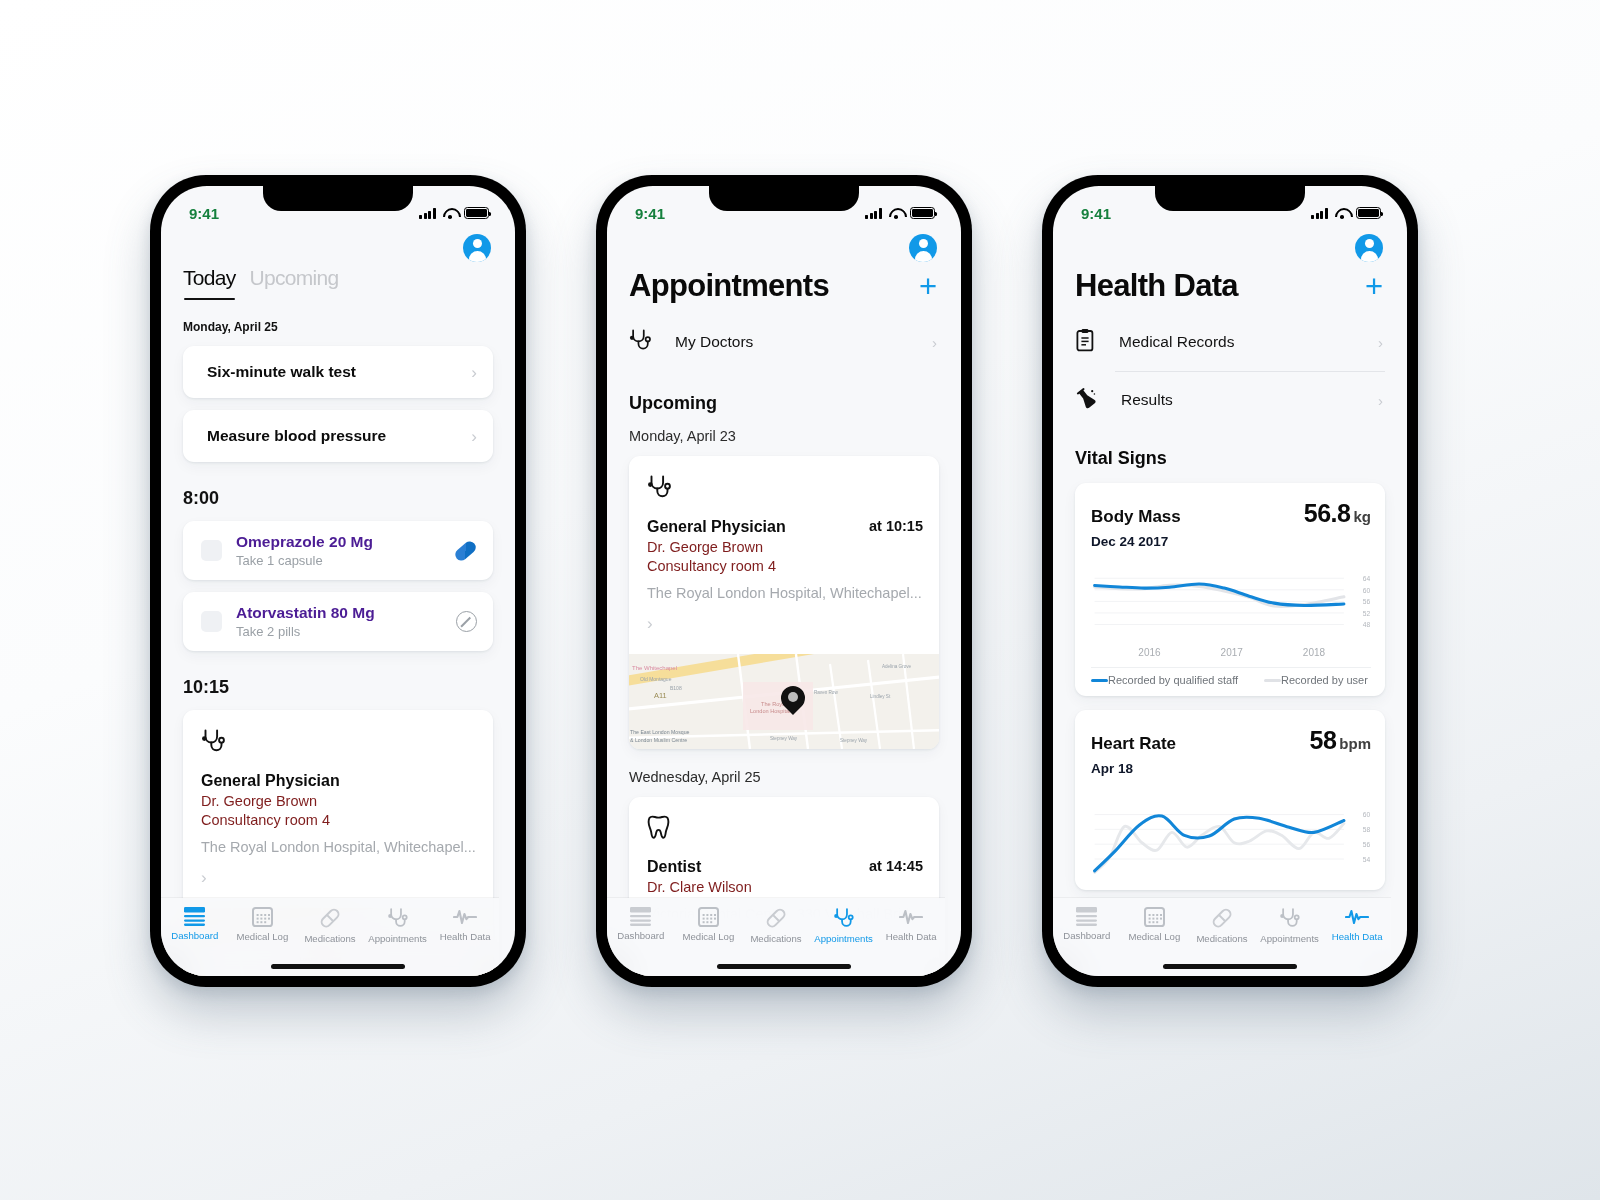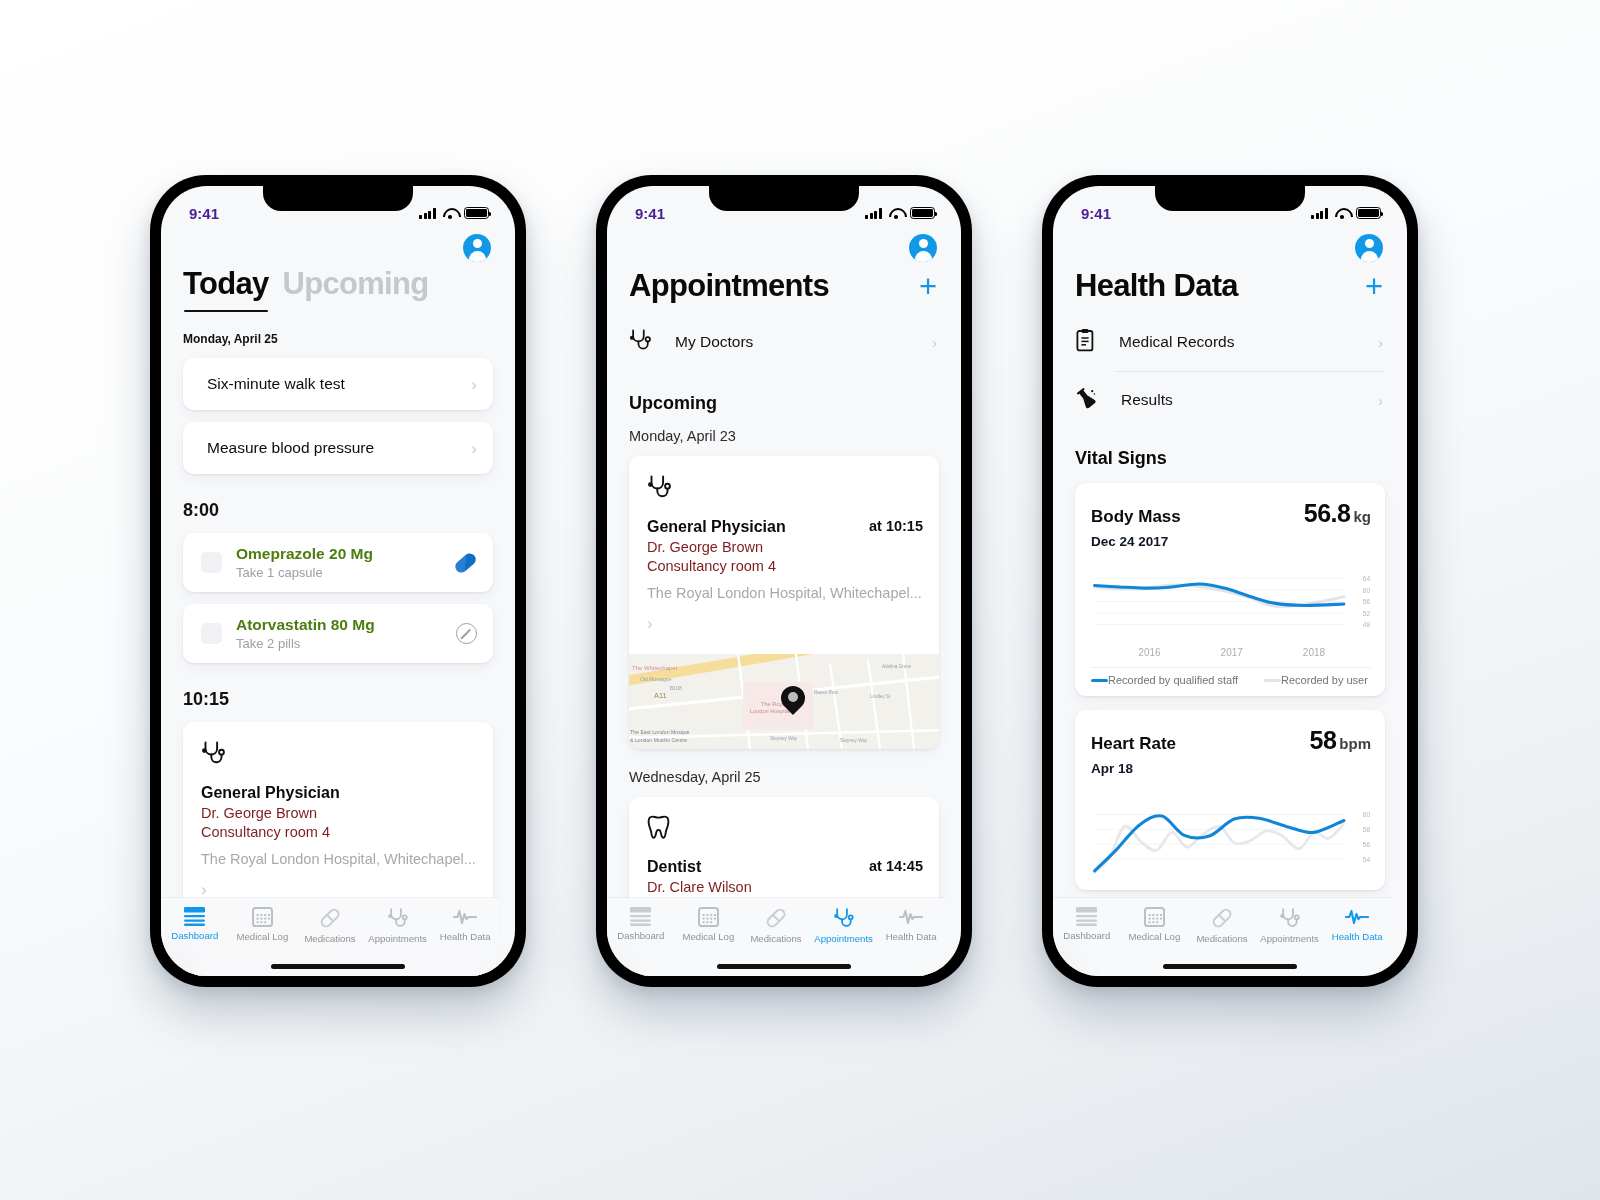--- a/index.html
+++ b/index.html
@@ -52,21 +52,21 @@
     z-index: 41;
   }
 
   
   .status {
     height: 44px;
     display: flex; align-items: center;
     justify-content: space-between;
     padding: 10px 26px 0 28px;
     font-size: 15px; font-weight: bold;
-    color: #4c1d95;
+    color: #15803d;
     position: relative; z-index: 30;
   }
   .status-right { display: flex; align-items: flex-end; gap: 6px; }
   .bars { display: flex; align-items: flex-end; gap: 1.6px; height: 11px; }
   .bars i { width: 3px; background: #000; border-radius: .7px; display: block; }
   .bars i:nth-child(1){height:4px} .bars i:nth-child(2){height:6px}
   .bars i:nth-child(3){height:8.5px} .bars i:nth-child(4){height:11px}
   .wifi { width: 16px; height: 12px; position: relative; }
   .wifi::before {
     content:""; position:absolute; left:1px; top:1px;
@@ -97,49 +97,49 @@
   .avatar::after { content:""; position:absolute; left:5.5px; top:16.5px;
     width:17px; height:13px; border-radius:8.5px 8.5px 0 0; background:#fff; }
 
   .title-row { display:flex; align-items:center; justify-content:space-between;
                padding: 6px 24px 0 22px; }
   h1 { font-size: 31px; font-weight: bold; letter-spacing:-.7px; color:#0a0a0a; }
   .plus { font-size: 31px; color:#1199e8; font-weight: 400; line-height:1; cursor:pointer; }
 
   
   .segtabs { display:flex; align-items:baseline; gap: 14px; padding: 4px 22px 0; }
-  .segtab { font-size: 31px; font-weight: bold; letter-spacing:-.7px; color:#c5c7cb; }
+  .segtab { font-size: 21px; font-weight: normal; letter-spacing:-.7px; color:#c5c7cb; }
   .segtab.on { color:#0a0a0a; position:relative; }
   .segtab.on::after {
     content:""; position:absolute; left:1px; right:1px; bottom:-10px;
     height: 2.5px; background:#111; border-radius:2px;
   }
 
   .daylabel { font-size: 12px; font-weight: bold; color:#111; padding: 30px 22px 0; }
   .timelabel { font-size: 18px; font-weight: bold; color:#111; padding: 26px 22px 0; }
   .subdate { font-size: 14.5px; color:#2b2b2b; padding: 14px 22px 0; }
   .sechead { font-size: 18px; font-weight: bold; color:#0a0a0a; padding: 22px 22px 0; }
 
   .card {
     background:#fff; border-radius: 11px; margin: 12px 22px 0;
     box-shadow: 0 1px 2.5px rgba(30,50,70,.09), 0 5px 14px rgba(30,50,70,.045);
   }
   .task {
     display:flex; align-items:center; justify-content:space-between;
     padding: 17px 16px 17px 24px;
   }
-  .task-t { font-size: 15.5px; font-weight:normal; color:#0c0c0c; }
+  .task-t { font-size: 15.5px; font-weight:bold; color:#0c0c0c; }
 
   .chev { color:#c9ccd1; font-size:17px; line-height:1; font-weight:400; }
   .chev-sm { color:#c9ccd1; font-size:15px; line-height:1; }
 
   .med { display:flex; align-items:center; padding: 12px 16px 12px 18px; gap: 14px; }
   .cbox { width: 21px; height: 21px; border-radius: 5px; background:#eff1f4; flex:none; }
   .med-txt { flex:1; }
-  .med-n { font-size: 15.5px; font-weight:bold; color:#4d7c0f; }
+  .med-n { font-size: 15.5px; font-weight:bold; color:#4c1d95; }
   .med-s { font-size: 13px; color:#9aa0a6; margin-top:2px; }
   .pill {
     width: 23px; height: 12px; border-radius: 6px; flex:none;
     background: linear-gradient(135deg,#2a7fd4 0 50%, #0f6fc4 50% 100%);
     transform: rotate(-40deg);
   }
   .noicon { width:21px;height:21px;border-radius:50%;border:1.6px solid #9aa0a6;
             position:relative; flex:none; }
   .noicon::after { content:""; position:absolute; left:2px; top:8.6px;
             width:13.4px;height:1.6px;background:#9aa0a6; transform:rotate(-45deg); }

